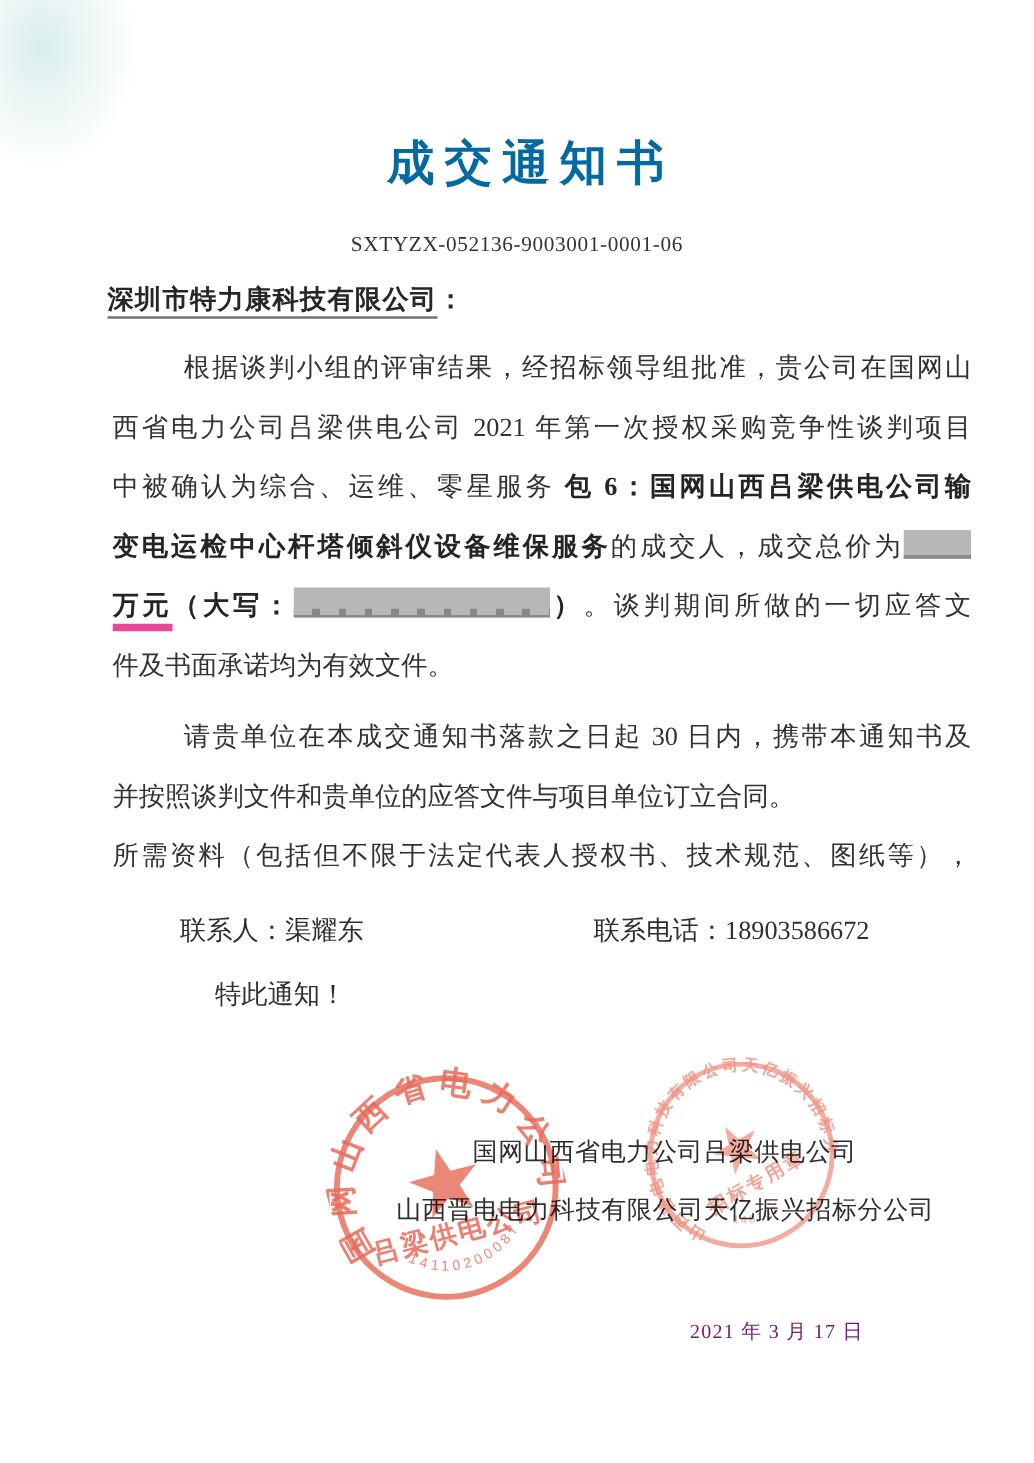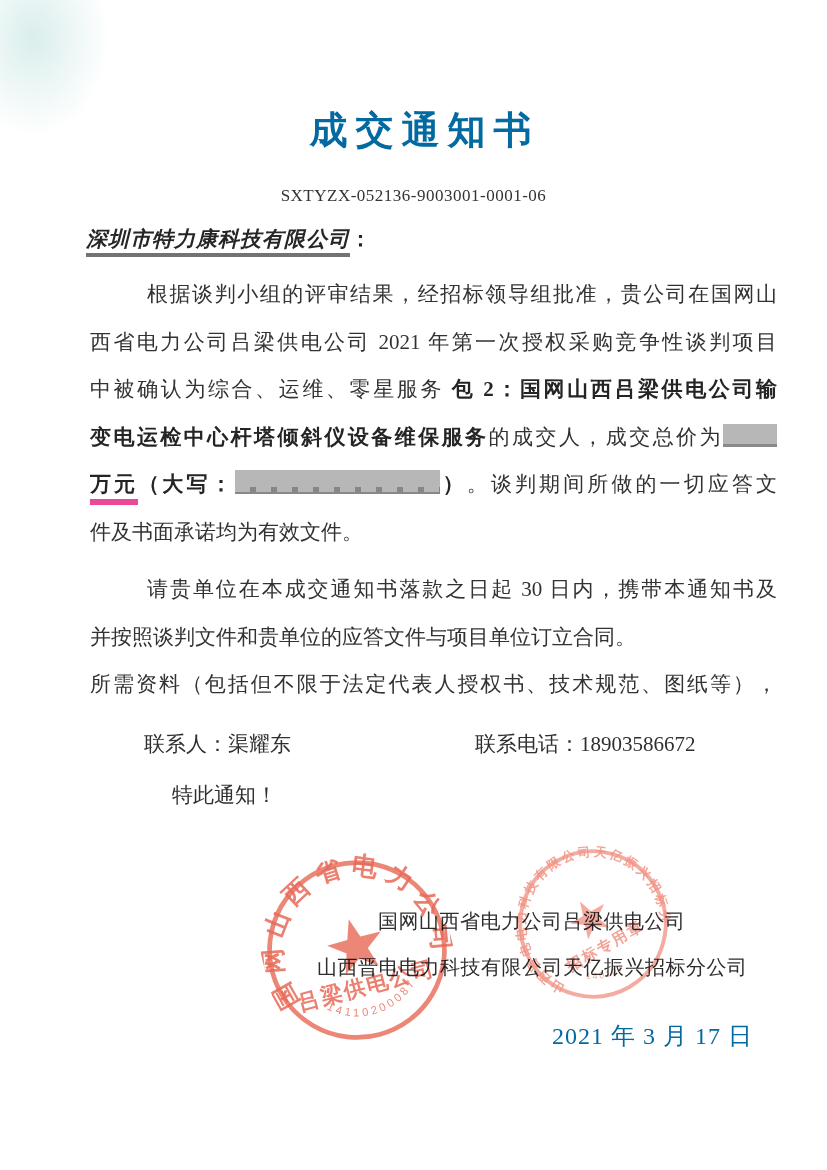--- a/index.html
+++ b/index.html
@@ -19,21 +19,21 @@
     color:#0369a1;
   }
   .ref {
     position:absolute; top:186px; left:0; width:100%;
     text-align:center; font-size:17px; letter-spacing:0.5px; color:#333;
   }
   .addressee {
     position:absolute; top:225px; left:86px;
     font-size:21px; font-weight:bold; color:#262626; letter-spacing:1px;
   }
-  .addr-name { border-bottom:4px solid #737373; padding-bottom:2px;font-style:italic; }
+  .addr-name { border-bottom:2px solid #737373; padding-bottom:2px; }
   .para { position:absolute; left:90px; width:687px; font-size:21px; color:#323232; }
   .p1 { top:271px; }
   .p2 { top:566px; }
   .line { height:47.6px; line-height:47.6px; overflow:hidden; }
   .justify { text-align:justify; text-align-last:justify; }
   .indent { text-indent:57px; }
   .b { font-weight:bold; color:#242424; }
   .u { border-bottom:6px solid #ec4899; padding-bottom:3px; }
   .redact {
     display:inline-block; vertical-align:-3px; height:20px; background:#b7b7b7;
@@ -45,21 +45,21 @@
       repeating-linear-gradient(90deg, rgba(75,75,75,0) 0 15px, rgba(75,75,75,0.45) 15px 21px) left bottom / 100% 5px no-repeat,
       #b7b7b7;
     border-bottom:2px solid rgba(90,90,90,0.5);
   }
   .contact { position:absolute; top:721px; left:86px; width:687px; height:47.6px; line-height:47.6px; font-size:21px; }
   .contact-person { margin-left:58px; }
   .contact-phone { position:absolute; left:389px; top:0; }
   .closing { position:absolute; top:772px; left:172px; height:47.6px; line-height:47.6px; font-size:21px; }
   .sig-company1 { position:absolute; top:908px; left:378px; font-size:20px; letter-spacing:0.5px; color:#2d2d2d; }
   .sig-company2 { position:absolute; top:954px; left:317px; font-size:20px; letter-spacing:0.5px; color:#2d2d2d; }
-  .sig-date { position:absolute; top:1020px; left:552px; font-size:24px; letter-spacing:1px; color:#0369a1; }
+  .sig-date { position:absolute; top:1055px; left:552px; font-size:16px; letter-spacing:1px; color:#701a75; }
 
   .stamp { position:absolute; mix-blend-mode:multiply; opacity:0.88; pointer-events:none; }
   .stamp-left { top:856px; left:263px; width:188px; height:188px; transform:rotate(-15deg); }
   .stamp-right { top:845px; left:514px; width:158px; height:158px; transform:rotate(-30deg); }
 
   .seal-ring-l { fill:none; stroke:#e4543f; stroke-width:5; stroke-opacity:0.8; }
   .seal-ring-r { fill:none; stroke:#ee8272; stroke-width:5; stroke-opacity:0.75; }
   .seal-arc-l { font-size:27px; letter-spacing:9px; fill:#e4543f; fill-opacity:0.85; font-weight:bold; }
   .seal-arc-r { font-size:16px; letter-spacing:3.5px; fill:#ee8272; fill-opacity:0.85; font-weight:bold; }
   .seal-star-l { fill:#e4543f; fill-opacity:0.8; }
@@ -77,21 +77,21 @@
 
   <h1 class="title">成交通知书</h1>
 
   <div class="ref">SXTYZX-052136-9003001-0001-06</div>
 
   <div class="addressee"><span class="addr-name">深圳市特力康科技有限公司</span><span>：</span></div>
 
   <div class="para p1">
     <div class="line justify indent"><span>根据谈判小组的评审结果，经招标领导组批准，贵公司在国网山</span></div>
     <div class="line justify"><span>西省电力公司吕梁供电公司 2021 年第一次授权采购竞争性谈判项目</span></div>
-    <div class="line justify"><span>中被确认为综合、运维、零星服务 </span><span class="b">包 2：国网山西吕梁供电公司输</span></div>
+    <div class="line justify"><span>中被确认为综合、运维、零星服务 </span><span class="b">包 6：国网山西吕梁供电公司输</span></div>
     <div class="line justify"><span class="b">变电运检中心杆塔倾斜仪设备维保服务</span><span>的成交人，成交总价为</span><span class="redact r1"></span></div>
     <div class="line justify"><span class="b u">万元</span><span class="b">（大写：</span><span class="redact r2"></span><span class="b">）</span><span>。谈判期间所做的一切应答文</span></div>
     <div class="line"><span>件及书面承诺均为有效文件。</span></div>
   </div>
 
   <div class="para p2">
     <div class="line justify indent"><span>请贵单位在本成交通知书落款之日起 30 日内，携带本通知书及</span></div>
     <div class="line"><span>并按照谈判文件和贵单位的应答文件与项目单位订立合同。</span></div>
     <div class="line justify"><span>所需资料（包括但不限于法定代表人授权书、技术规范、图纸等），</span></div>
   </div>

